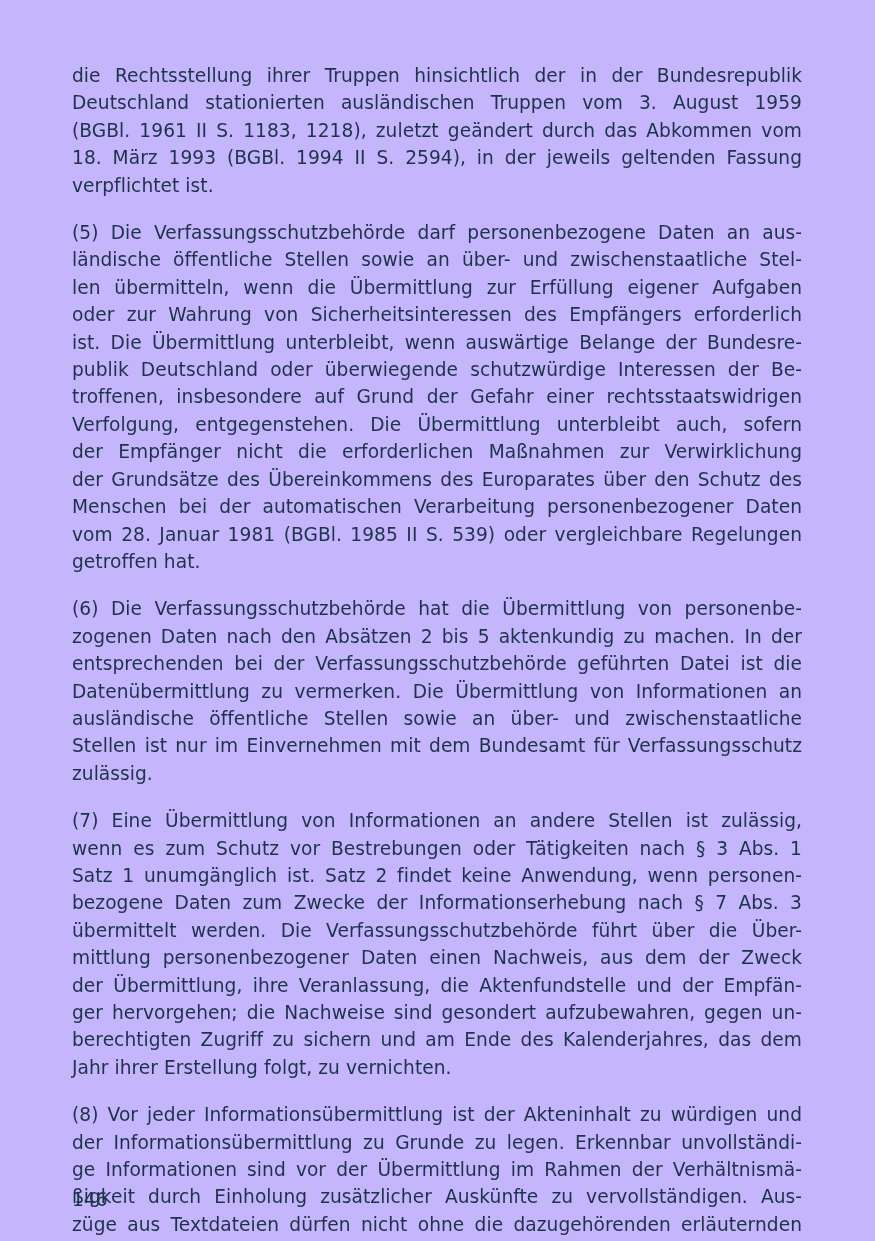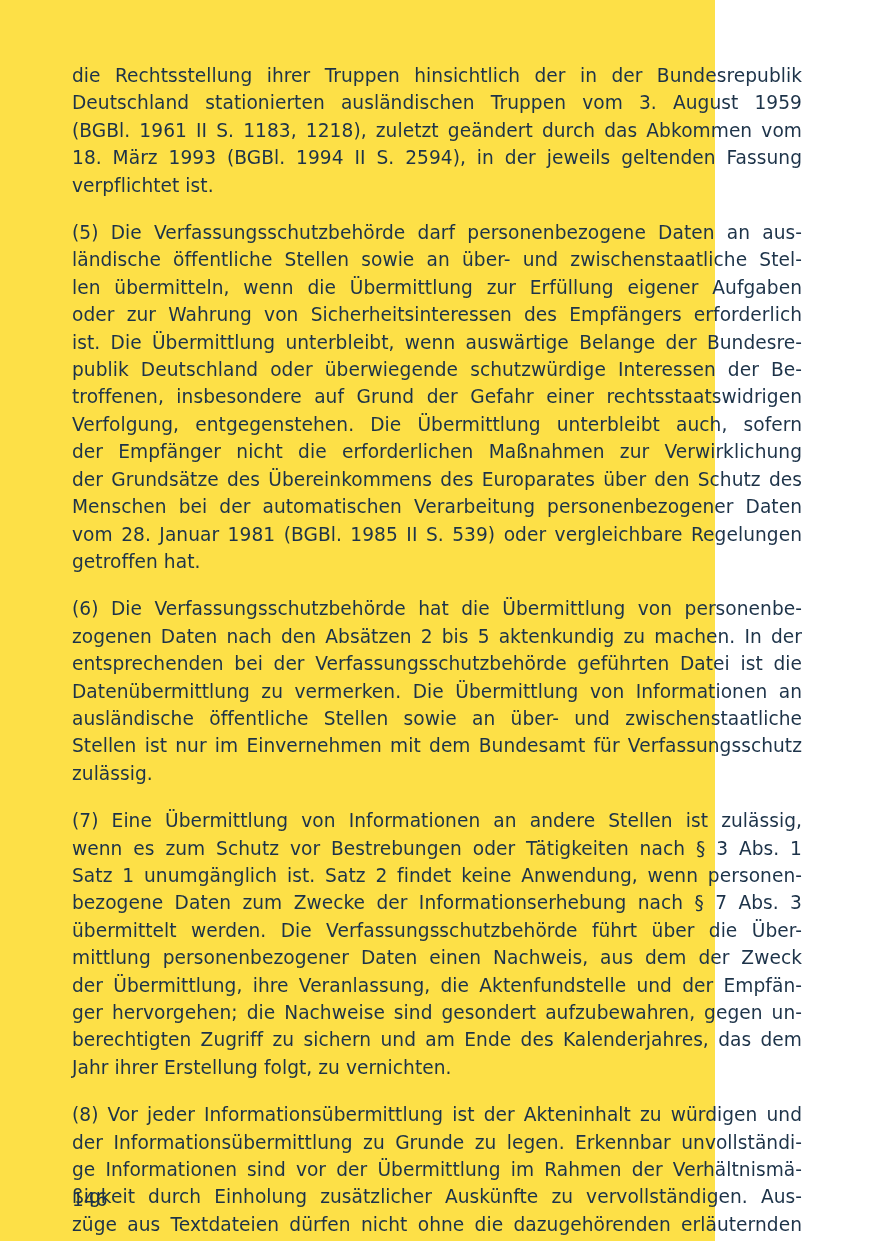--- a/index.html
+++ b/index.html
@@ -11,23 +11,23 @@
   body {
     width: 875px;
     height: 1241px;
     font-family: "DejaVu Sans", sans-serif;
     color: #1d3349;
     -webkit-font-smoothing: antialiased;
     overflow: hidden;
   }
   .page {
     position: relative;
-    width: 715px;
+    width: 875px;
     height: 1241px;
-    background: #fde047;
+    background: #c4b5fd;
     box-sizing: border-box;
   }
   .text-column {
     position: absolute;
     left: 72px;
     top: 62px;
     width: 730px;
   }
   .para {
     margin: 0 0 20px 0;

